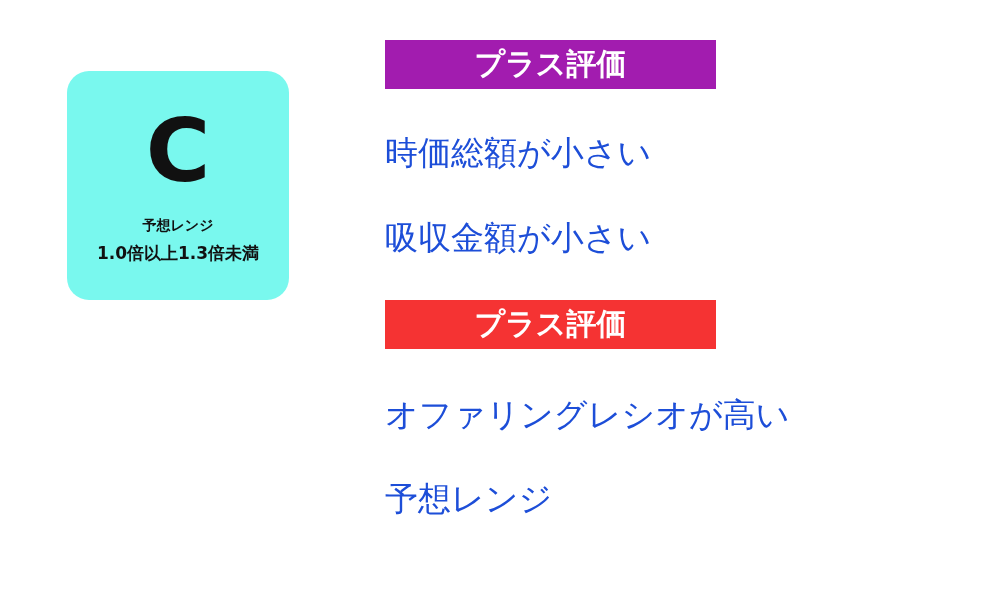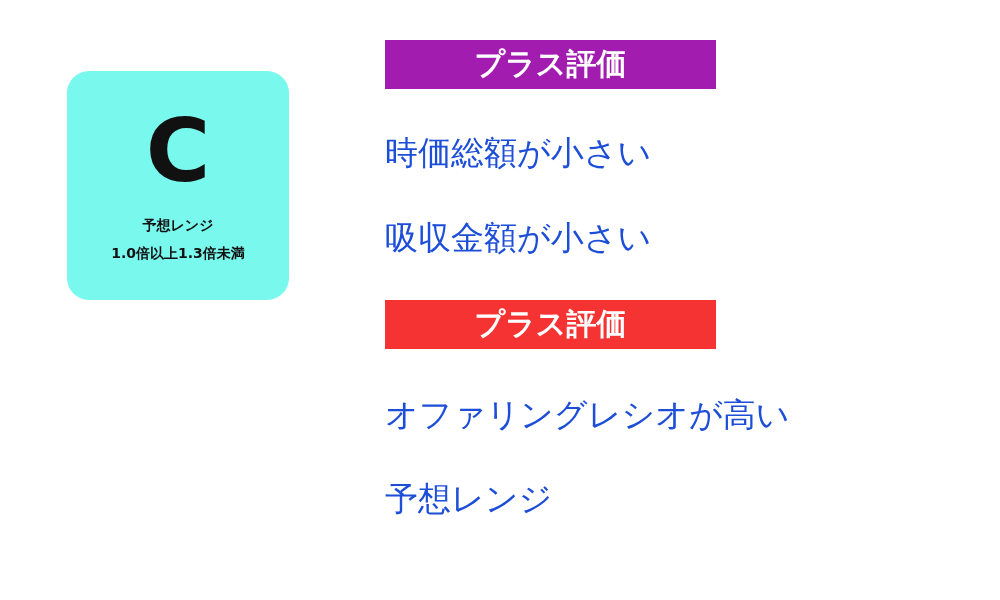--- a/index.html
+++ b/index.html
@@ -2,21 +2,21 @@
 <html><head>
   <meta charset="utf-8">
   <style>
     html, body { margin:0; padding:0; }
     body { width:1000px; height:600px; background:#ffffff; position:relative; overflow:hidden;
       font-family: "DejaVu Sans", "Liberation Sans", sans-serif; color:#111; }
     .grade-box { position:absolute; left:67px; top:71px; width:222px; height:229px; border-radius:22px;
       display:flex; flex-direction:column; align-items:center; }
     .grade-letter { font-size:88px; font-weight:bold; line-height:1; margin-top:36px; color:#111; }
     .grade-label { font-size:14px; font-weight:bold; margin-top:18px; line-height:24px; }
-    .grade-range { font-size:14px; font-weight:bold; line-height:24px; margin-top:4px; }
+    .grade-range { font-size:17px; font-weight:bold; line-height:24px; margin-top:4px; }
     .section-header { position:absolute; left:385px; width:331px; height:49px; color:#fff;
       font-size:30px; font-weight:bold; display:flex; align-items:center; justify-content:center; }
     .item { position:absolute; left:385px; font-size:33px; line-height:44px; color:#1d4ed8; white-space:nowrap; }
   </style>
 </head>
 <body>
 
 <div class="grade-box" style="background:#79f8ee;">
   <div class="grade-letter">C</div>
   <div class="grade-label">予想レンジ</div>

